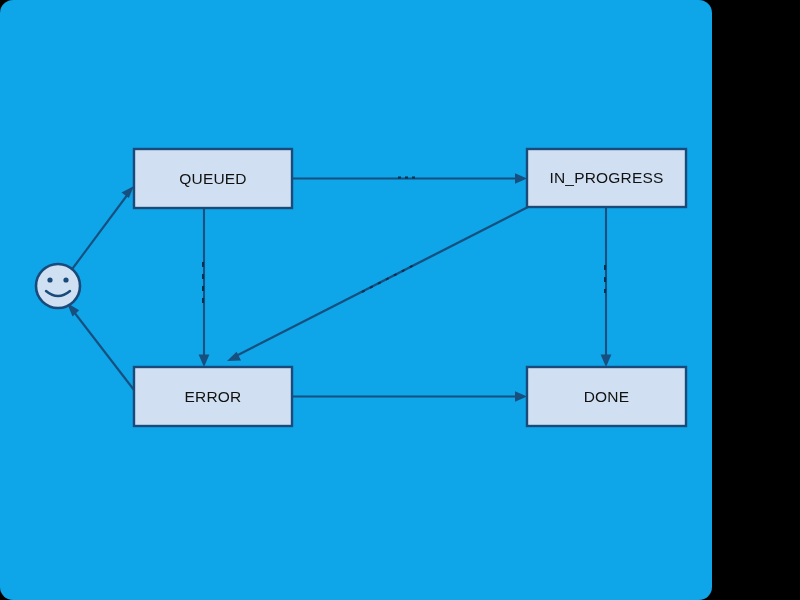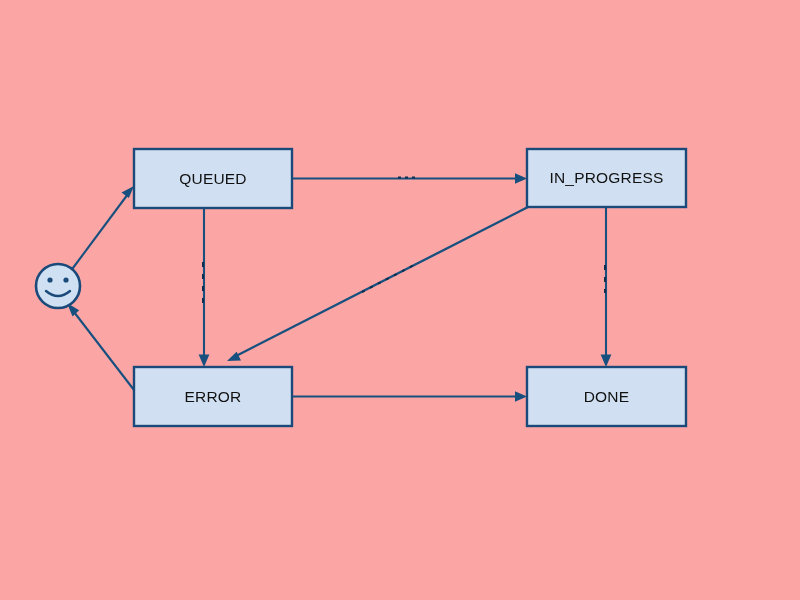--- a/index.html
+++ b/index.html
@@ -2,25 +2,26 @@
 <html><head>
 <meta charset="utf-8">
 <style>
   html, body {
     margin: 0;
     padding: 0;
     background: #000000;
   }
   #canvas {
     position: relative;
-    width: 800px;
+    width: 712px;
     height: 600px;
-    background: #fca5a5;
+    background: #0ea5e9;
     overflow: hidden;
     font-family: "Liberation Sans", sans-serif;
+    border-radius: 13px;
   }
   #diagram-svg {
     position: absolute;
     left: 0;
     top: 0;
     width: 800px;
     height: 600px;
     display: block;
   }
   .state-box-rect {

